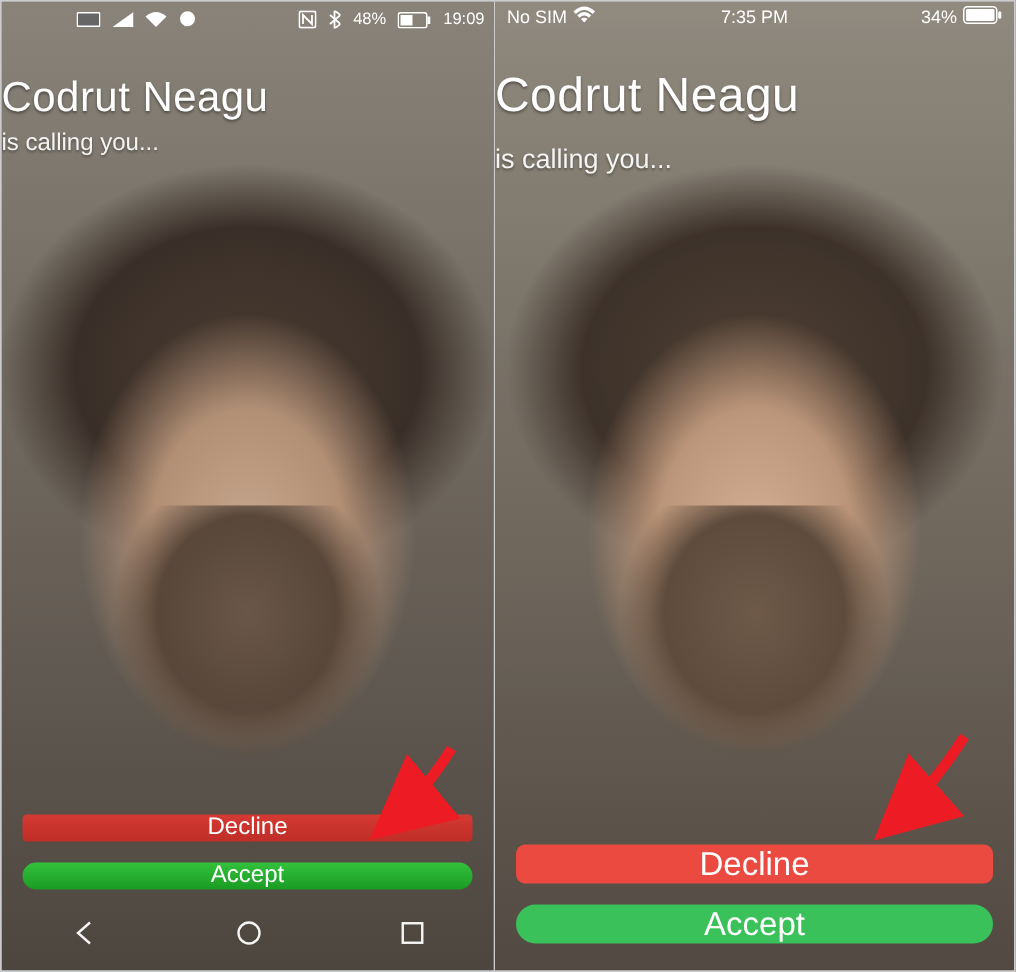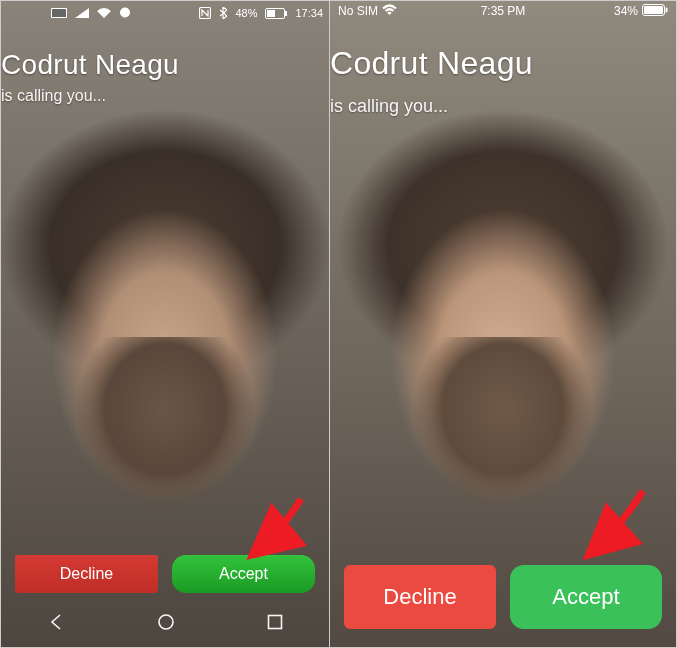--- a/index.html
+++ b/index.html
@@ -68,20 +68,21 @@
   .caller-name { font-size: 28px; font-weight: 300; letter-spacing: 0.3px; }
   .right .caller-name { font-size: 32px; }
   .call-sub { font-size: 16px; font-weight: 300; margin-top: 6px; opacity: 0.92; }
   .right .call-sub { font-size: 18px; margin-top: 14px; }
 
   
   .btn-row {
     position: absolute; left: 0; right: 0;
     display: flex; justify-content: space-between;
     z-index: 4;
+    flex-direction: column;
   }
   .left .btn-row { bottom: 54px; padding: 0 14px; gap: 14px; }
   .right .btn-row { bottom: 18px; padding: 0 14px; gap: 14px; }
 
   .btn {
     flex: 1;
     color: #fff;
     border: none;
     display: flex; align-items: center; justify-content: center;
     cursor: pointer;
@@ -157,21 +158,21 @@
           </svg>
       </span>
       <span>48%</span>
       <span>
         <svg width="22" height="11" viewBox="0 0 22 11">
             <rect x="0.5" y="0.5" width="19" height="10" rx="1.5" fill="none" stroke="#fff"></rect>
             <rect x="20" y="3" width="2" height="5" fill="#fff"></rect>
             <rect x="2" y="2" width="8" height="7" fill="#fff"></rect>
           </svg>
       </span>
-      <span>17:34</span>
+      <span>19:09</span>
     </div>
   </div>
 
   <div class="call-header">
     <div class="caller-name">Codrut Neagu</div>
     <div class="call-sub">is calling you...</div>
   </div>
 
   <div class="btn-row">
     <button class="btn decline">

